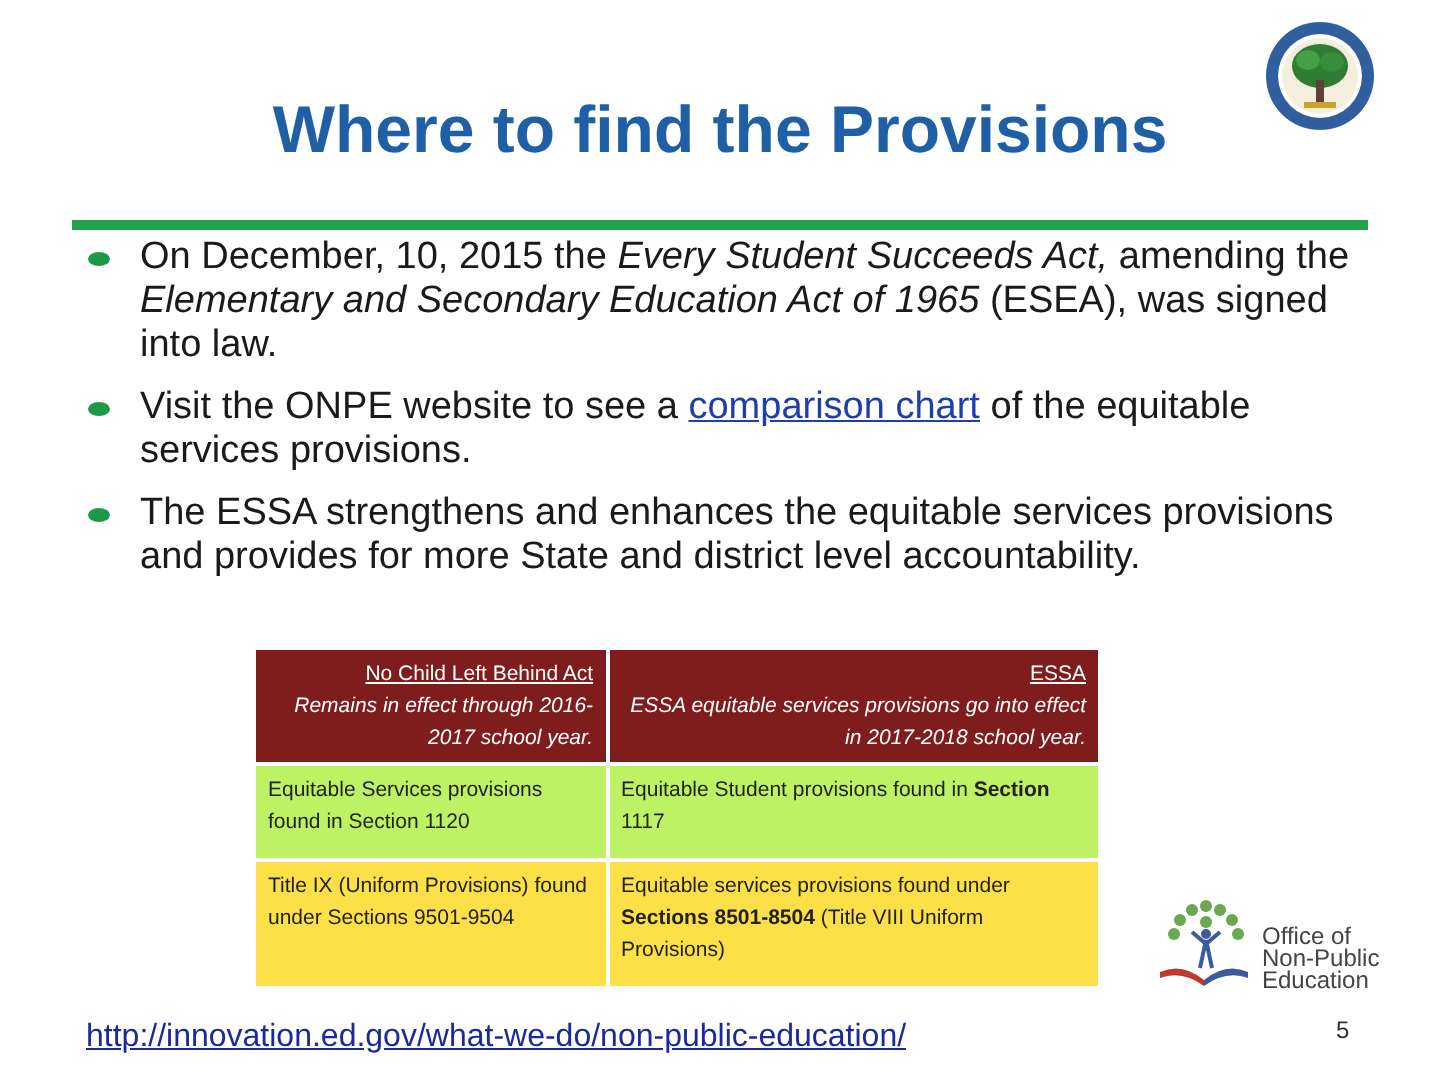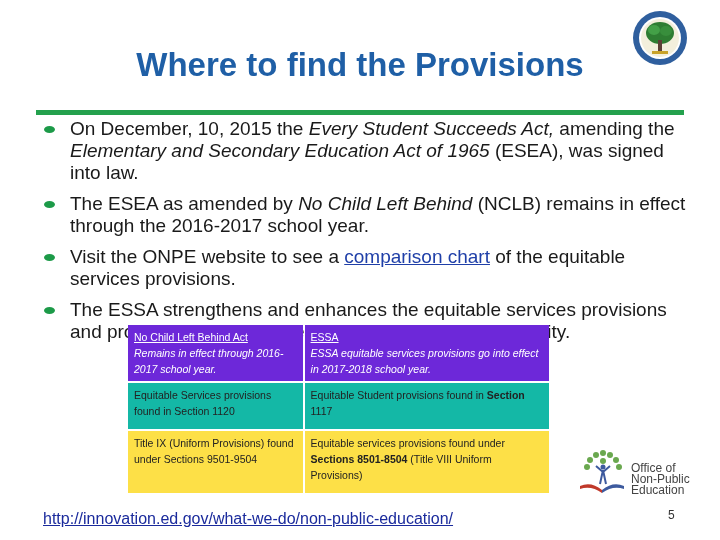--- a/index.html
+++ b/index.html
@@ -26,23 +26,23 @@
       background: #1c9a48; border-radius: 50%;
     }
     .bullet em { font-style: italic; }
     .bullet a { color: #1f3fa8; text-decoration: underline; }
 
     .table {
       position: absolute; left: 126px; top: 323px; width: 425px;
       border-collapse: separate; border-spacing: 2px;
     }
     .table td { vertical-align: top; font-size: 10.5px; line-height: 16px; padding: 4px 6px; }
-    .table .hdr { background: #6d28d9; color: #ffffff; text-align: left; height: 48px; font-style: italic; }
+    .table .hdr { background: #7f1d1d; color: #ffffff; text-align: right; height: 48px; font-style: italic; }
     .table .hdr .hdr-title { text-decoration: underline; font-style: normal; display: block; }
-    .table .r1 td { background: #14b8a6; height: 46px; color: #222; }
+    .table .r1 td { background: #bef264; height: 46px; color: #222; }
     .table .r2 td { background: #fde047; height: 62px; color: #222; }
     .table b { font-weight: bold; }
 
     .url {
       position: absolute; left: 43px; top: 510px; font-size: 16px;
       color: #1a2a9c; text-decoration: underline;
     }
     .onpe-logo { position: absolute; left: 576px; top: 448px; width: 50px; height: 50px; }
     .onpe-text {
       position: absolute; left: 631px; top: 463px; font-size: 12px; line-height: 11px; color: #444;
@@ -64,24 +64,20 @@
   <rect x="26" y="30" width="4" height="12" fill="#5d4037"></rect>
   <rect x="20" y="41" width="16" height="3" fill="#c9a227"></rect>
 </svg>
 
 <div class="rule"></div>
 
 <div class="bullets">
   <div class="bullet">
     <span class="dot"></span>
     <span>On December, 10, 2015 the </span><em>Every Student Succeeds Act,</em><span> amending the </span><em>Elementary and Secondary Education Act of 1965</em><span> (ESEA), was signed into law.</span>
-  </div>
-  <div class="bullet">
-    <span class="dot"></span>
-    <span>The ESEA as amended by </span><em>No Child Left Behind</em><span> (NCLB) remains in effect through the 2016-2017 school year.</span>
   </div>
   <div class="bullet">
     <span class="dot"></span>
     <span>Visit the ONPE website to see a </span><a>comparison chart</a><span> of the equitable services provisions.</span>
   </div>
   <div class="bullet">
     <span class="dot"></span>
     <span>The ESSA strengthens and enhances the equitable services provisions and provides for more State and district level accountability.</span>
   </div>
 </div>

